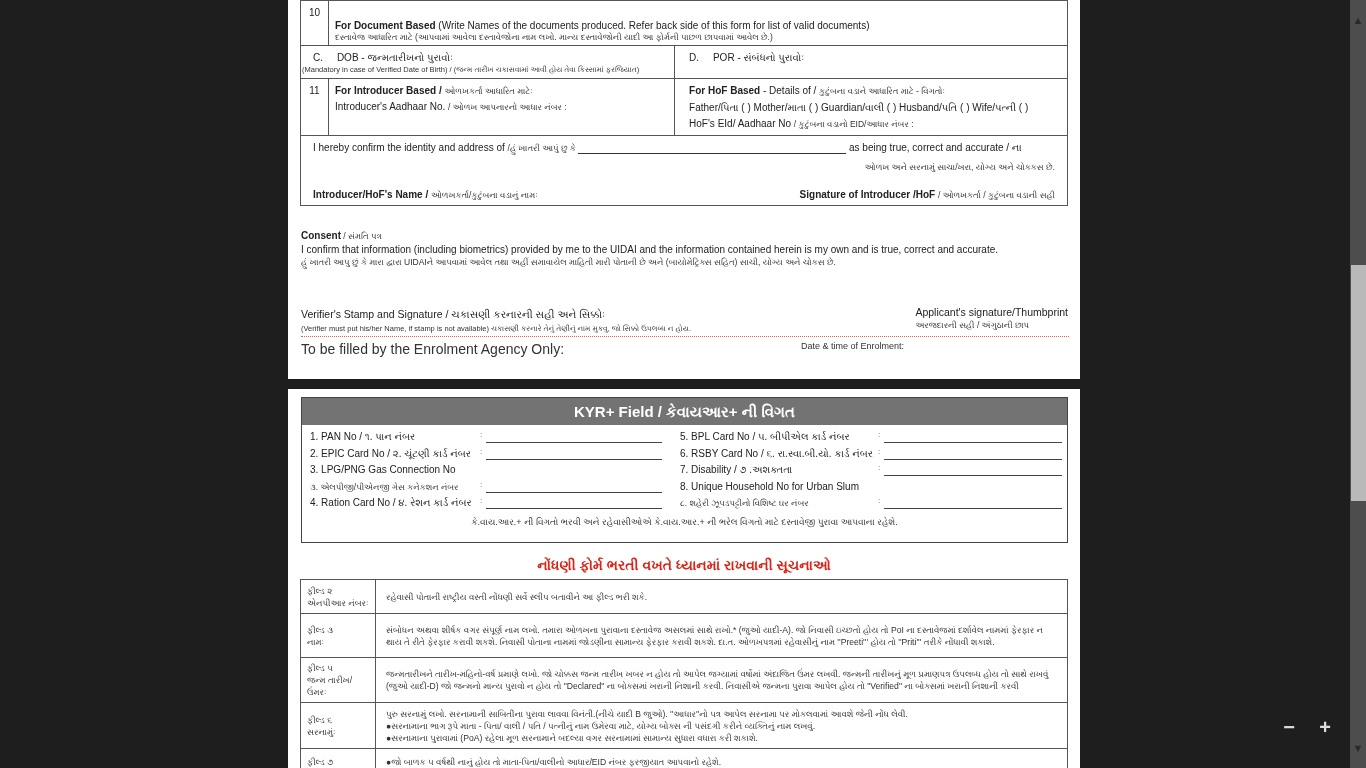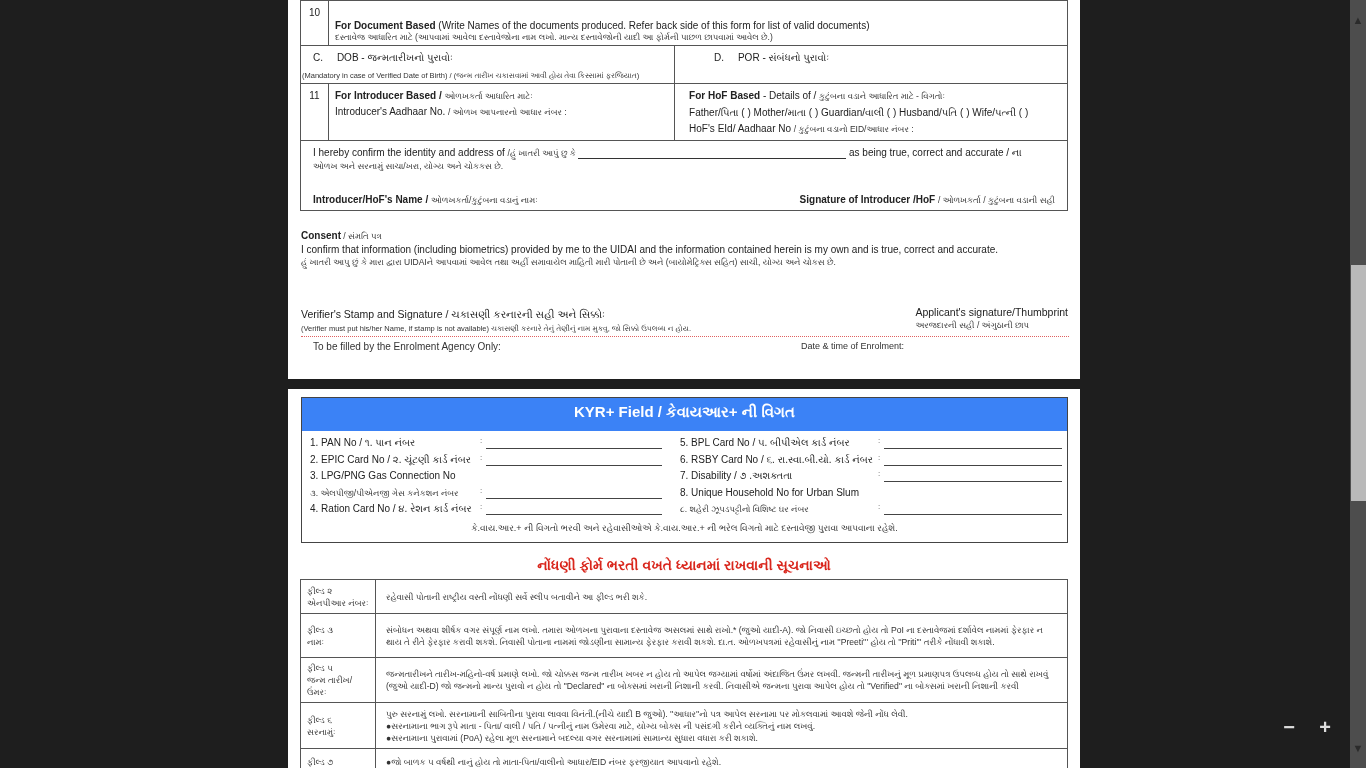--- a/index.html
+++ b/index.html
@@ -18,26 +18,26 @@
   .num { width: 28px; text-align: center; padding-top: 6px !important; }
   .b { font-weight: bold; }
   .small { font-size: 7.5px; color: #333; }
   .guj { font-size: 8.5px; color: #333; }
   .line { display: inline-block; border-bottom: 1px solid #333; width: 268px; height: 9px; vertical-align: bottom; }
 
   .consent { position: absolute; left: 13px; top: 239px; width: 768px; font-size: 10px; line-height: 13px; }
   .verifier { position: absolute; left: 13px; top: 318px; font-size: 10.5px; line-height: 12px; }
   .applicant { position: absolute; right: 12px; top: 316px; font-size: 10.5px; line-height: 13px; text-align: left; }
   .dotted { position: absolute; left: 13px; top: 346px; width: 768px; border-top: 1.5px dotted #e06060; }
-  .agency { position: absolute; left: 25px; top: 351px; font-size: 10px; color: #333; }
+  .agency { position: absolute; left: 13px; top: 351px; font-size: 14px; color: #333; }
   .datetime { position: absolute; left: 513px; top: 351px; font-size: 9px; color: #333; }
 
   
   .kyr { position: absolute; left: 13px; top: 8px; width: 767px; height: 146px; border: 1.5px solid #444; }
-  .kyr-head { background: #3b82f6; color: #fff; font-weight: bold; font-size: 15px; text-align: center; height: 33px; line-height: 27px; }
+  .kyr-head { background: #737373; color: #fff; font-weight: bold; font-size: 15px; text-align: center; height: 27px; line-height: 27px; }
   .kyr-cols { position: relative; height: 90px; font-size: 10px; }
   .kcol { position: absolute; top: 4px; }
   .kcol.l { left: 8px; width: 360px; }
   .kcol.r { left: 378px; width: 382px; }
   .krow { position: relative; height: 16.5px; line-height: 16px; white-space: nowrap; }
   .krow .lbl { display: inline-block; }
   .krow .fld { position: absolute; top: 0; height: 14px; border-bottom: 1px solid #444; }
   .kcol.l .fld { left: 176px; width: 176px; }
   .kcol.r .fld { left: 204px; width: 178px; }
   .fld::before { content: ":"; position: absolute; left: -6px; top: -2px; font-size: 8px; color: #555; }
@@ -70,42 +70,42 @@
           <tr>
         <td class="num">10</td>
         <td colspan="2" style="padding-top:19px;">
           <span class="b">For Document Based</span><span> (Write Names of the documents produced. Refer back side of this form for list of valid documents)</span><br>
           <span class="guj">દસ્તાવેજ આધારિત માટે (આપવામાં આવેલા દસ્તાવેજોના નામ લખો. માન્ય દસ્તાવેજોની યાદી આ ફોર્મની પાછળ છાપવામાં આવેલ છે.)</span>
         </td>
       </tr>
       <tr>
         <td colspan="2" style="height:33px;padding-top:6px;padding-left:0;">
           <div style="padding-left:12px;"><span style="white-space:pre;">C.     DOB - જન્મતારીખનો પુરાવોઃ</span></div>
-          <div class="small" style="padding-left:1px;margin-top:7px;">(Mandatory in case of Verified Date of Birth) / (જન્મ તારીખ ચકાસવામાં આવી હોય તેવા કિસ્સામાં ફરજિયાત)</div>
+          <div class="small" style="padding-left:1px;margin-top:1px;">(Mandatory in case of Verified Date of Birth) / (જન્મ તારીખ ચકાસવામાં આવી હોય તેવા કિસ્સામાં ફરજિયાત)</div>
         </td>
-        <td style="padding-top:6px;padding-left:14px;"><span style="white-space:pre;margin-left:25px;">D.     POR - સંબંધનો પુરાવોઃ</span></td>
+        <td style="padding-top:6px;padding-left:14px;"><span style="white-space:pre;">D.     POR - સંબંધનો પુરાવોઃ</span></td>
       </tr>
       <tr>
         <td class="num">11</td>
         <td style="height:52px;padding-top:4px;line-height:16px;">
           <span class="b">For Introducer Based / </span><span class="guj">ઓળખકર્તા  આધારિત માટેઃ</span><br>
           <span>Introducer's Aadhaar No. </span><span class="guj">/ ઓળખ આપનારનો આધાર નંબર :</span>
         </td>
         <td style="padding-top:4px;padding-left:14px;line-height:16.5px;">
           <span class="b">For HoF Based</span><span> - Details of / </span><span class="guj">કુટુંબના વડાને આધારિત માટે - વિગતોઃ</span><br>
           <span>Father/પિતા (  ) Mother/માતા (  ) Guardian/વાલી (  ) Husband/પતિ  (  ) Wife/પત્ની (  )</span><br>
           <span>HoF's EId/ Aadhaar No </span><span class="guj">/ કુટુંબના વડાનો EID/આધાર નંબર :</span>
         </td>
       </tr>
       <tr>
         <td colspan="3" style="height:70px;padding:6px 12px;position:relative;">
           <div>
             <span>I hereby confirm the identity and address of </span><span class="guj">/હું ખાતરી આપું છુ કે </span><span class="line"></span><span> as being true, correct and accurate / ના</span>
           </div>
-          <div class="guj" style="margin-top:2px;">ઓળખ અને સરનામું સાચા/ખરા, યોગ્ય અને ચોકકસ છે.</div>
+          <div class="guj" style="margin-top:8px;text-align:right;">ઓળખ અને સરનામું સાચા/ખરા, યોગ્ય અને ચોકકસ છે.</div>
           <div style="position:absolute;left:12px;bottom:4px;"><span class="b">Introducer/HoF's Name / </span><span class="guj">ઓળખકર્તા/કુટુંબના વડાનું નામઃ</span></div>
           <div style="position:absolute;right:12px;bottom:4px;"><span class="b">Signature of Introducer /HoF </span><span class="guj">/ ઓળખકર્તા / કુટુંબના વડાની સહી</span></div>
         </td>
       </tr>
     </tbody>
       </table>
 
     <div class="consent">
       <div><span class="b">Consent</span><span class="guj"> / સંમતિ પત્ર</span></div>
       <div>I confirm that information (including biometrics) provided by me to the UIDAI and the information contained herein is my own and is true, correct and accurate.</div>

